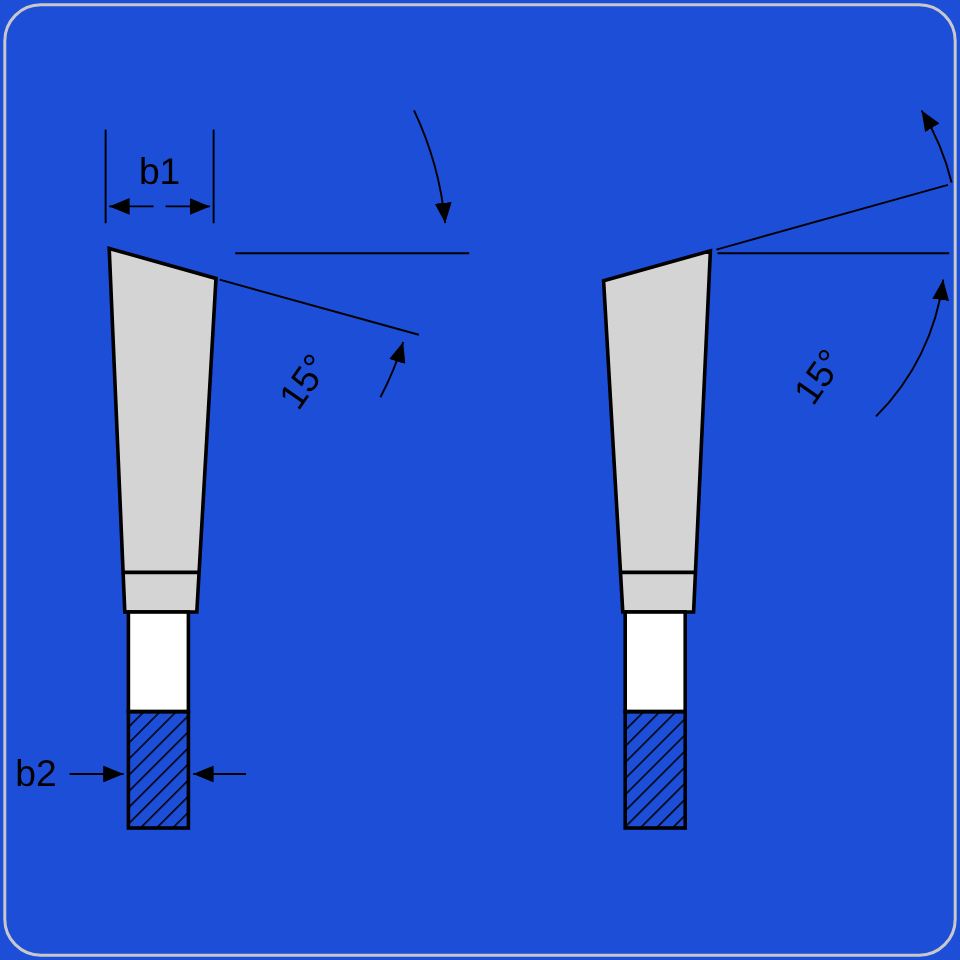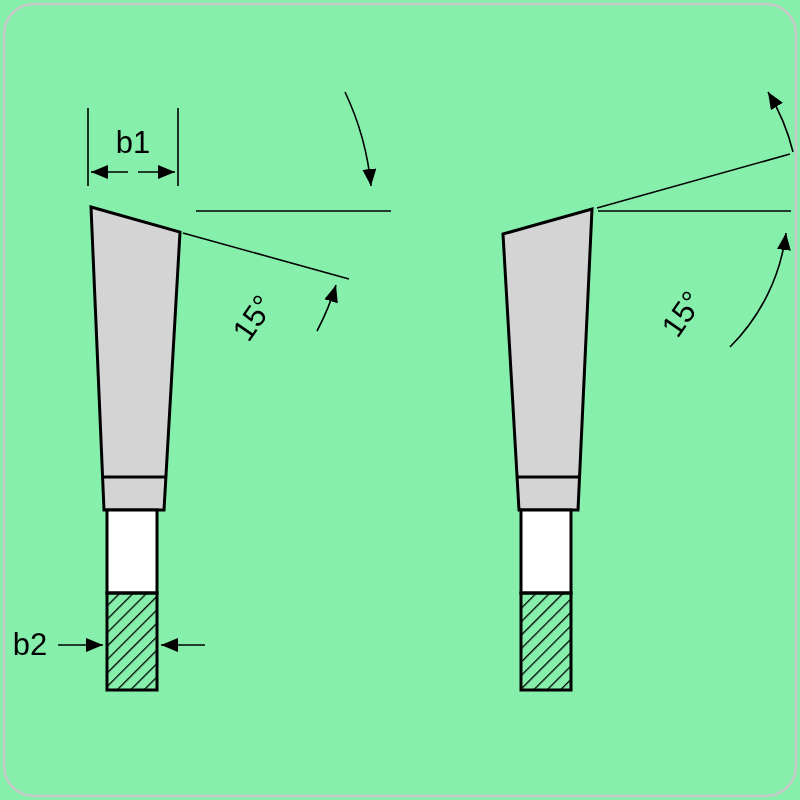--- a/index.html
+++ b/index.html
@@ -4,21 +4,21 @@
 <style>
   html, body {
     margin: 0;
     padding: 0;
     background: #ffffff;
   }
   .stage {
     width: 800px;
     height: 800px;
     position: relative;
-    background: #86efac;
+    background: #1d4ed8;
     text-decoration: underline;
   }
   svg { display: block; }
   .thick { stroke: #000000; stroke-width: 3; fill: none; }
   .thin  { stroke: #000000; stroke-width: 1.6; fill: none; }
   .tooth { stroke: #000000; stroke-width: 3; stroke-linejoin: miter; }
   .shank { fill: #ffffff; stroke: #000000; stroke-width: 3; }
   .bore  { stroke: #000000; stroke-width: 3; }
   .lbl {
     font-family: "Liberation Sans", "DejaVu Sans", sans-serif;

